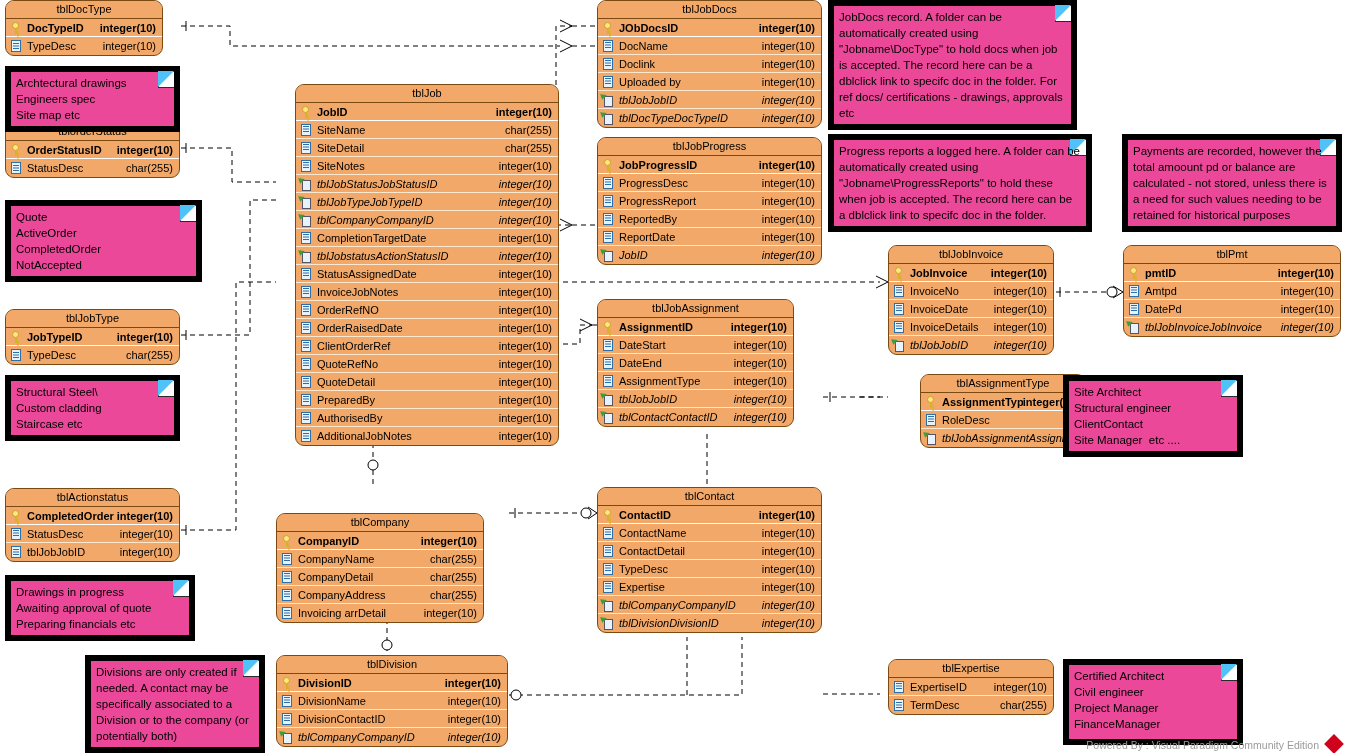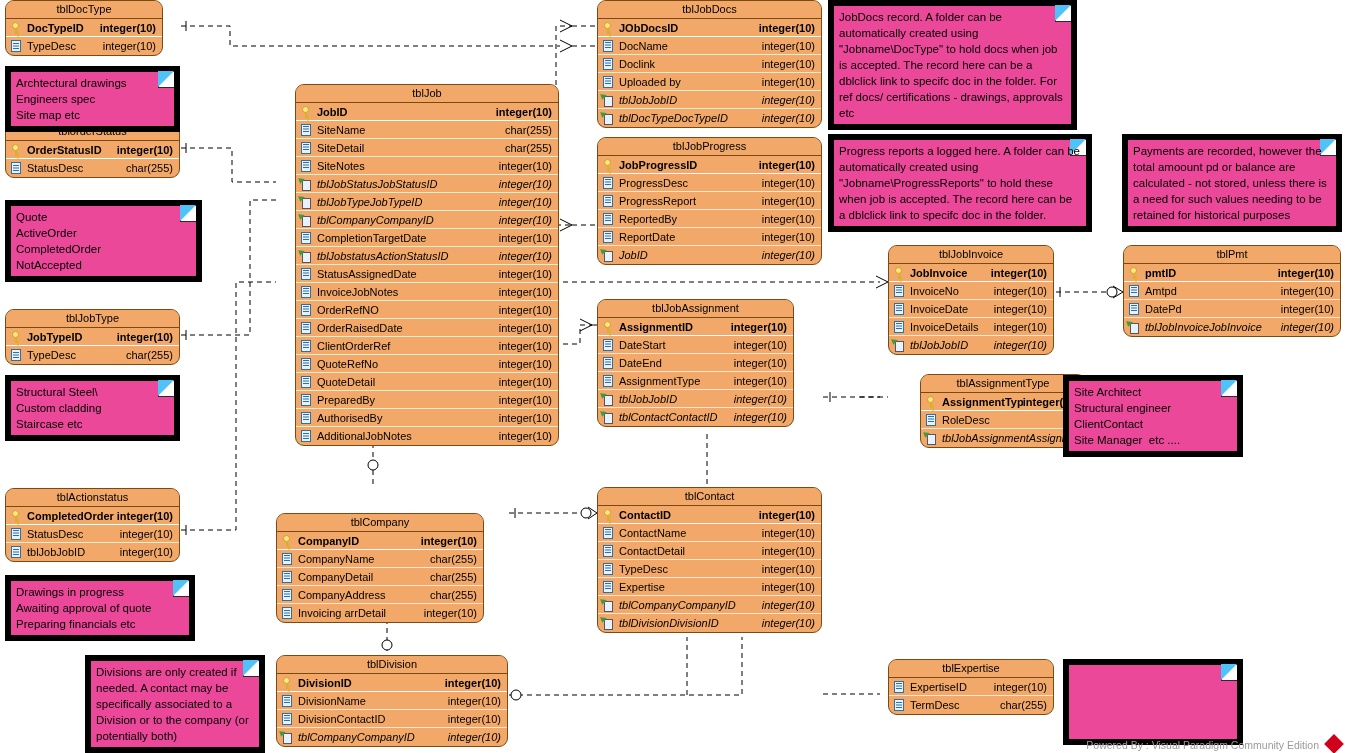--- a/index.html
+++ b/index.html
@@ -626,18 +626,22 @@
 Structural engineer
 ClientContact
 Site Manager  etc ....</div>
       </div>
       <div class="note" style="left: 85px; top: 655px; width: 180px; min-height: 90px;">
         <div class="fold"></div>
         <div class="txt">Divisions are only created if needed. A contact may be specifically associated to a Division or to the company (or potentially both)</div>
       </div>
       <div class="note" style="left: 1063px; top: 659px; width: 180px; min-height: 86px;">
         <div class="fold"></div>
+        <div class="txt">Certified Architect
+Civil engineer
+Project Manager
+FinanceManager</div>
       </div>
     </div>
 
   <div class="wm">Powered By : Visual Paradigm Community Edition</div>
   <div class="wm-logo"></div>
 </div>
 
 </body></html>

